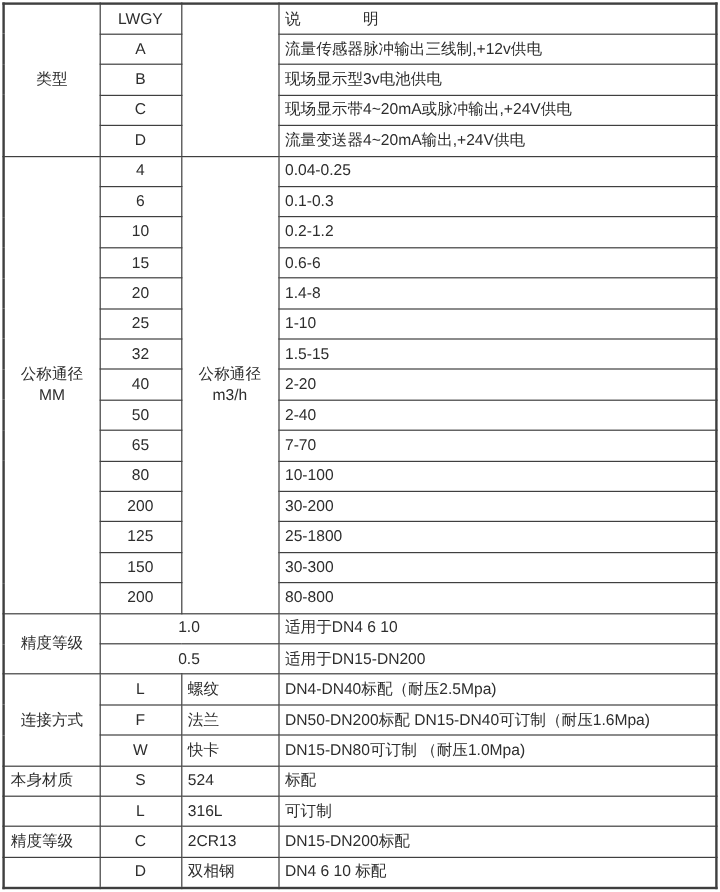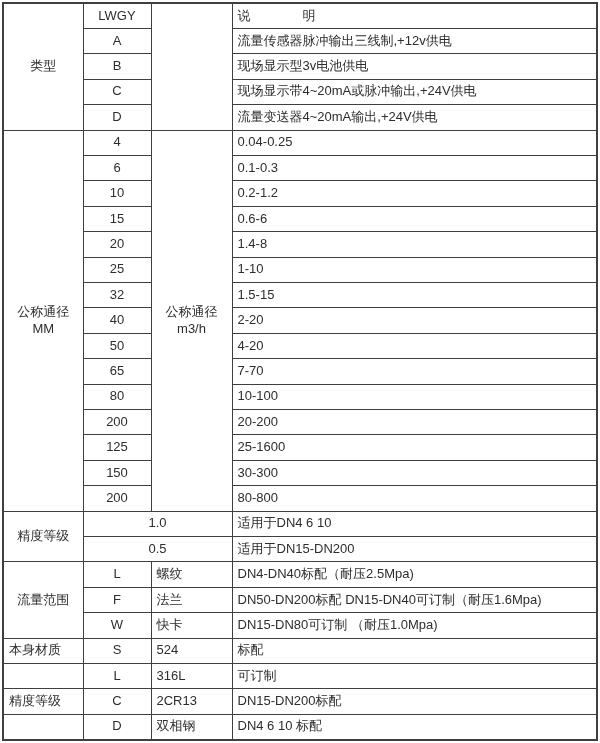--- a/index.html
+++ b/index.html
@@ -103,57 +103,57 @@
         <tr>
           <td class="c">32</td>
           <td class="l">1.5-15</td>
         </tr>
         <tr>
           <td class="c">40</td>
           <td class="l">2-20</td>
         </tr>
         <tr>
           <td class="c">50</td>
-          <td class="l">4-20</td>
+          <td class="l">2-40</td>
         </tr>
         <tr>
           <td class="c">65</td>
           <td class="l">7-70</td>
         </tr>
         <tr>
           <td class="c">80</td>
           <td class="l">10-100</td>
         </tr>
         <tr>
           <td class="c">200</td>
-          <td class="l">20-200</td>
+          <td class="l">30-200</td>
         </tr>
         <tr>
           <td class="c">125</td>
-          <td class="l">25-1600</td>
+          <td class="l">25-1800</td>
         </tr>
         <tr>
           <td class="c">150</td>
           <td class="l">30-300</td>
         </tr>
         <tr>
           <td class="c">200</td>
           <td class="l">80-800</td>
         </tr>
         <tr>
           <td rowspan="2" class="c">精度等级</td>
           <td colspan="2" class="c">1.0</td>
           <td class="l">适用于DN4 6 10</td>
         </tr>
         <tr>
           <td colspan="2" class="c">0.5</td>
           <td class="l">适用于DN15-DN200</td>
         </tr>
         <tr>
-          <td rowspan="3" class="c">流量范围</td>
+          <td rowspan="3" class="c">连接方式</td>
           <td class="c">L</td>
           <td class="l">螺纹</td>
           <td class="l">DN4-DN40标配（耐压2.5Mpa)</td>
         </tr>
         <tr>
           <td class="c">F</td>
           <td class="l">法兰</td>
           <td class="l">DN50-DN200标配 DN15-DN40可订制（耐压1.6Mpa)</td>
         </tr>
         <tr>

